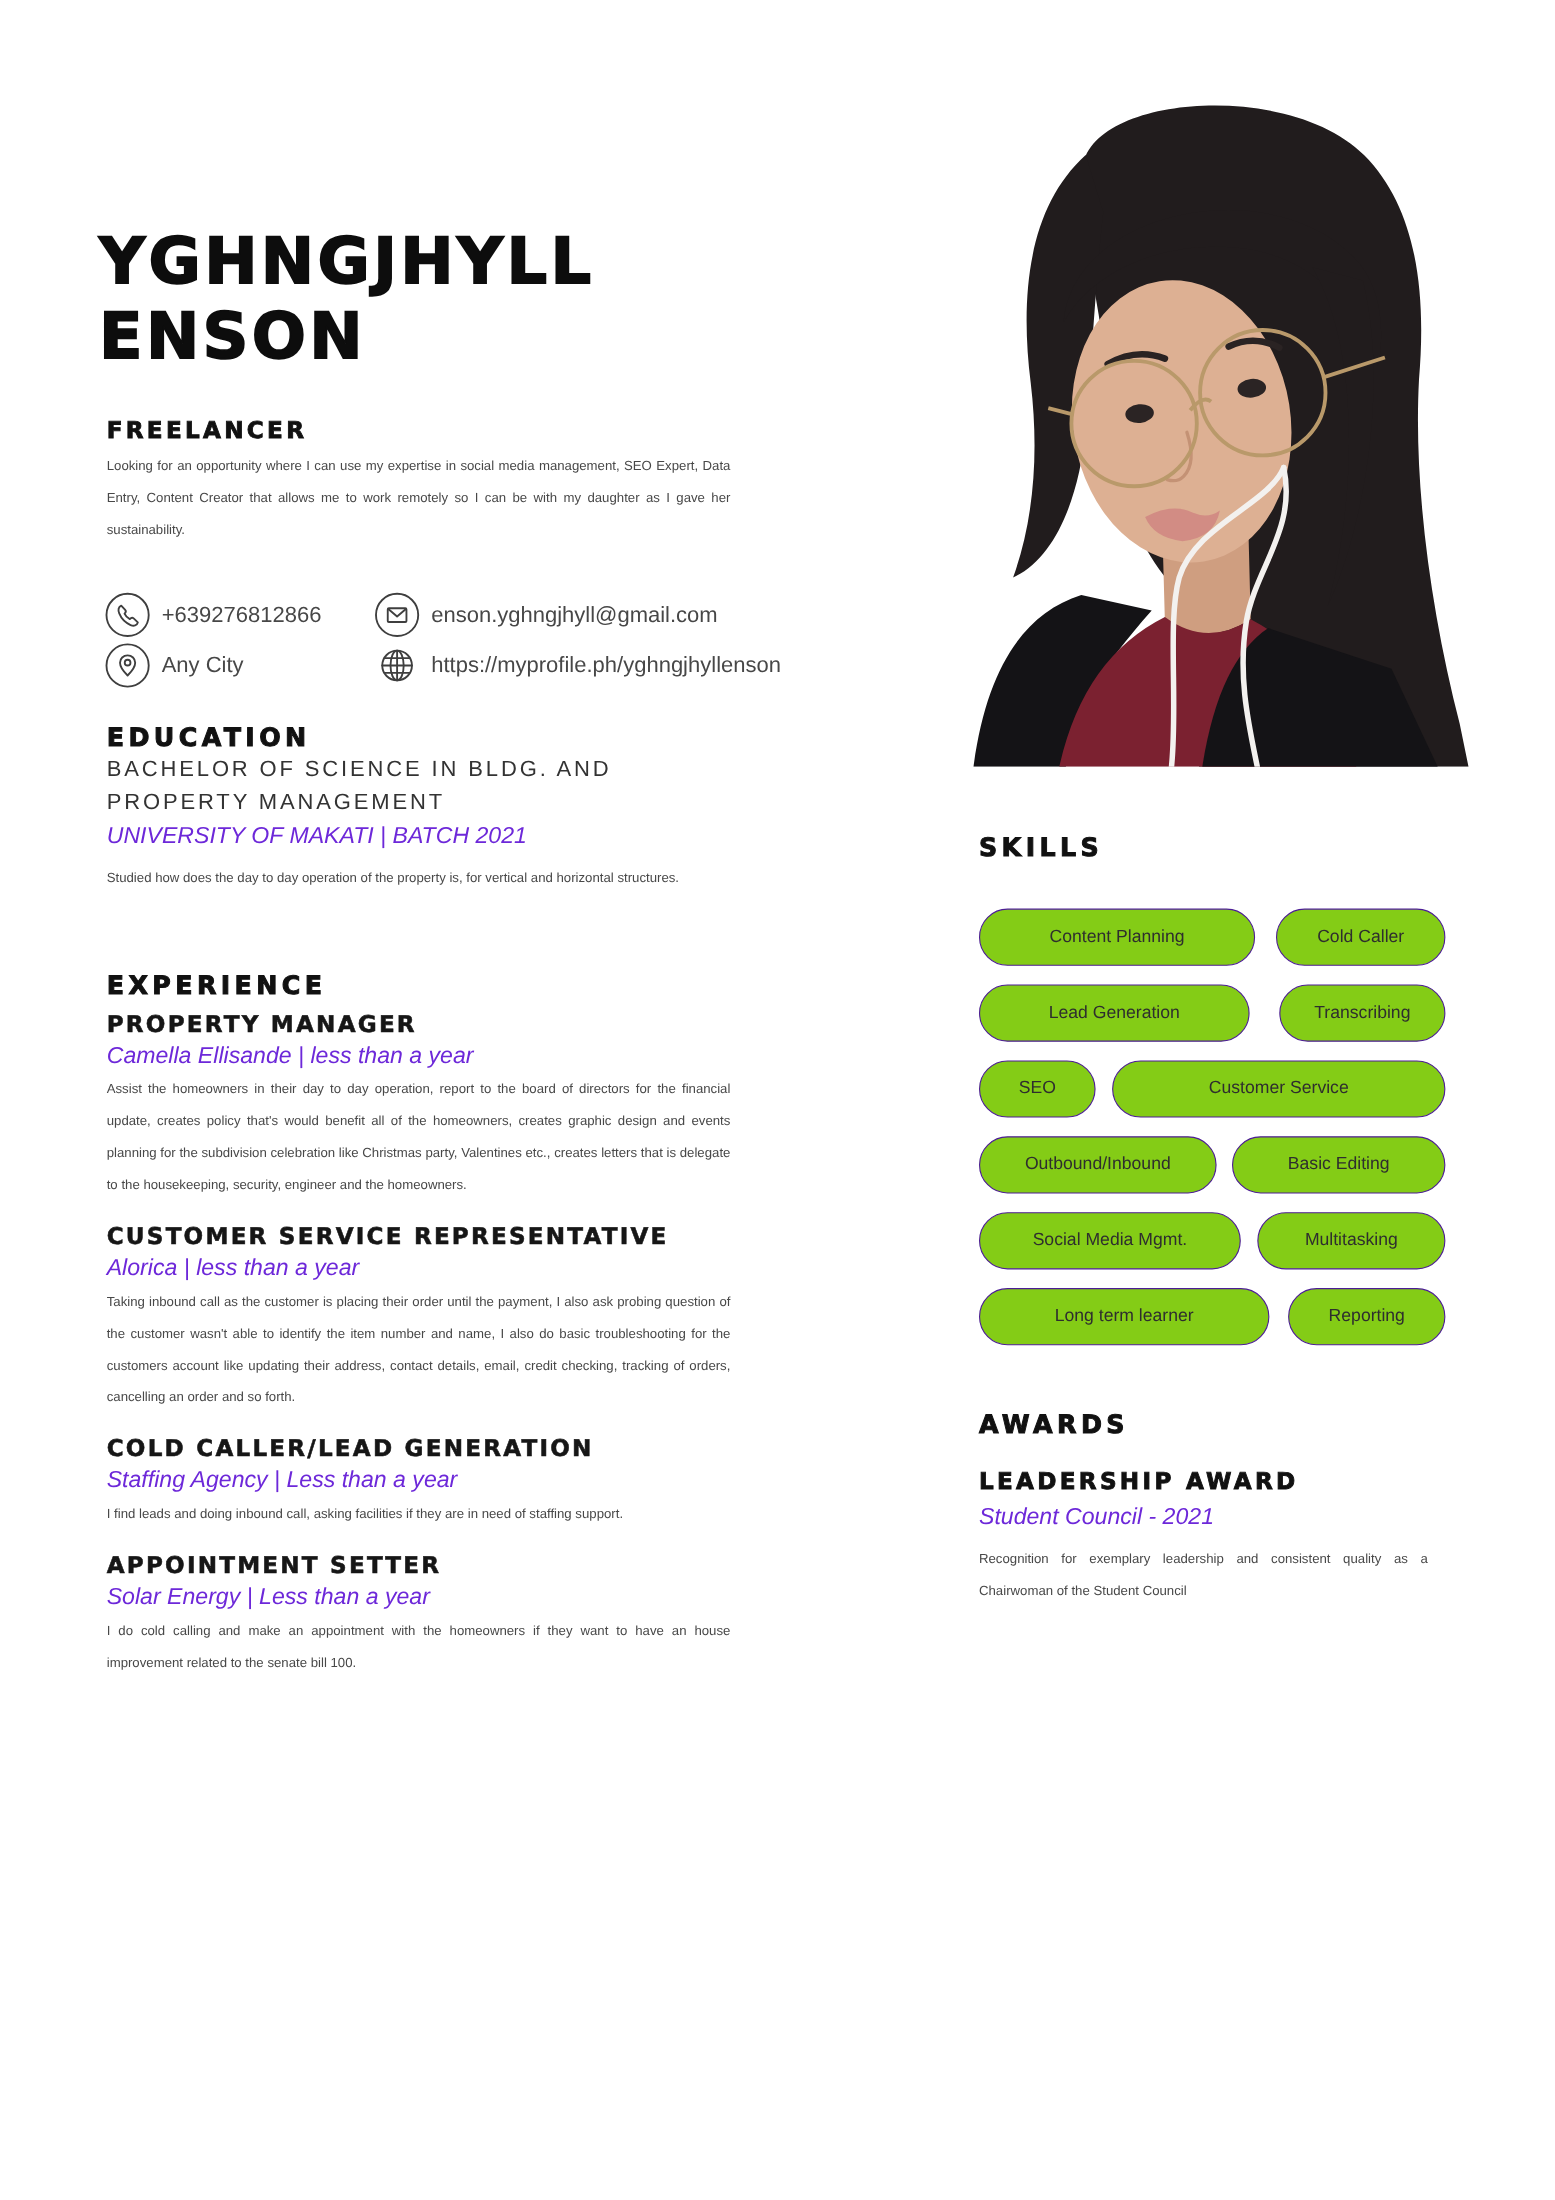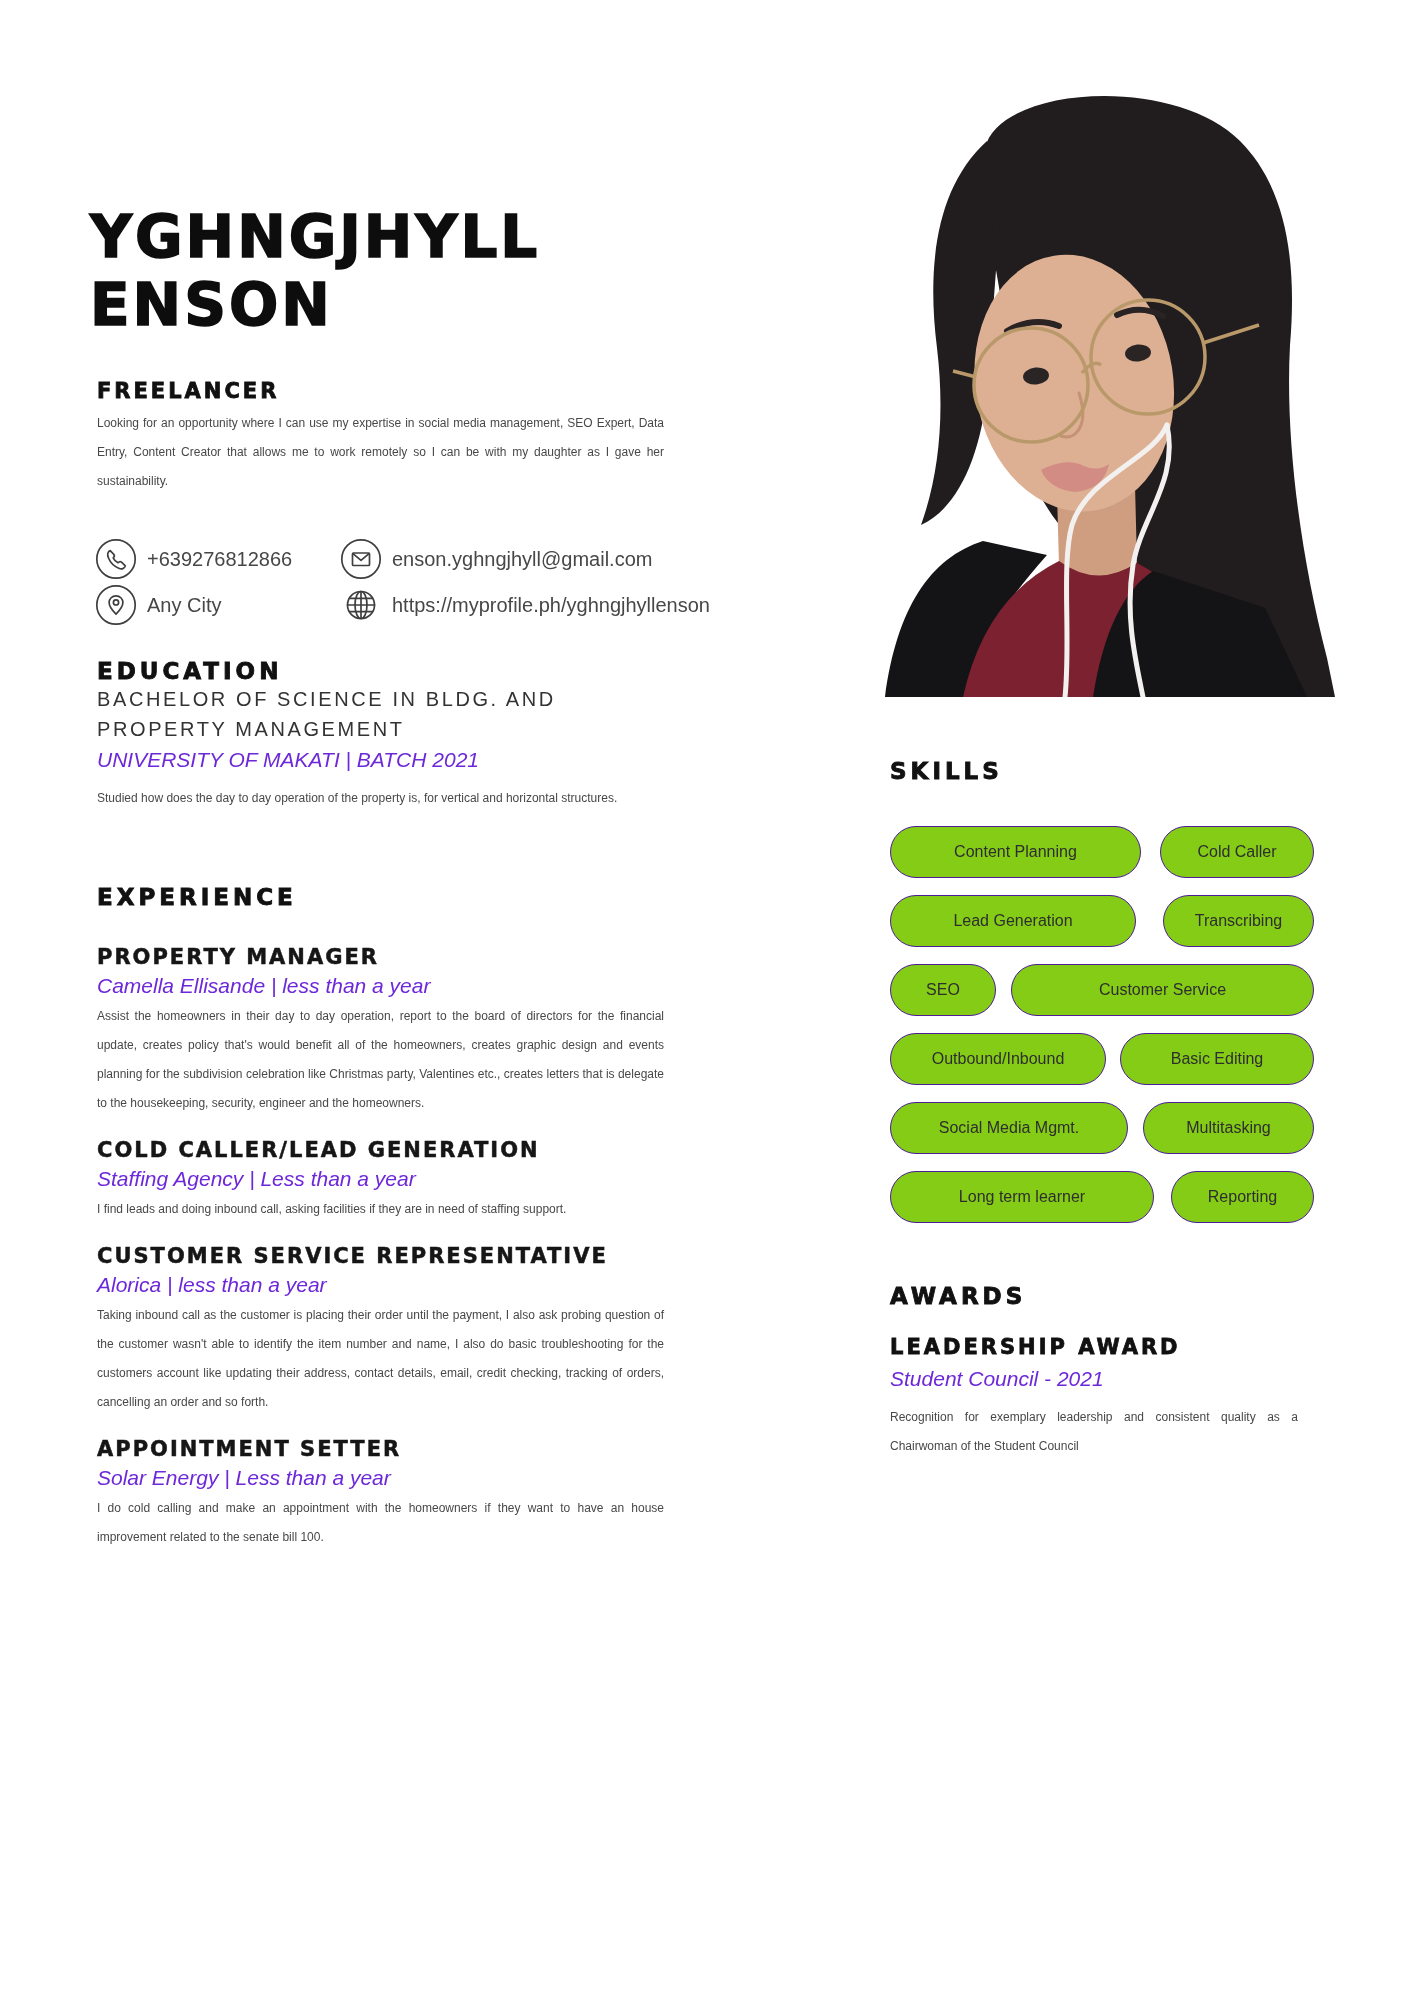--- a/index.html
+++ b/index.html
@@ -64,21 +64,21 @@
   
   .education { left:97px; top:658px; width:567px; }
   .degree {
     font-size:20px; line-height:30px; letter-spacing:2.6px;
     color:#333; font-weight:400;
   }
   .education .meta { margin-top:1px; }
   .education .body-text { margin-top:9px; }
 
   .experience { left:97px; top:884px; width:567px; }
-  .job { margin-top:34px; }
+  .job { margin-top:8px; }
   .job + .job { margin-top:19px; }
   .job .body-text { margin-top:1px; }
 
   
   .photo { left:835px; top:93px; width:512px; height:604px; }
 
   
   .skills-heading { left:890px; top:758px; }
   .pills { left:890px; top:826px; width:424px; }
   .pill-row { display:flex; justify-content:space-between; margin-bottom:17px; }
@@ -159,29 +159,29 @@
 <div class="abs experience">
   <div class="h-section">EXPERIENCE</div>
 
   <div class="job">
     <div class="h-job">PROPERTY MANAGER</div>
     <div class="meta">Camella Ellisande | less than a year</div>
     <p class="body-text">Assist the homeowners in their day to day operation, report to the board of directors for the financial update, creates policy that's would benefit all of the homeowners, creates graphic design and events planning for the subdivision celebration like Christmas party, Valentines etc., creates letters that is delegate to the housekeeping, security, engineer and the homeowners.</p>
   </div>
 
   <div class="job">
+    <div class="h-job">CUSTOMER SERVICE REPRESENTATIVE</div>
+    <div class="meta">Alorica | less than a year</div>
+    <p class="body-text">Taking inbound call as the customer is placing their order until the payment, I also ask probing question of the customer wasn't able to identify the item number and name, I also do basic troubleshooting for the customers account like updating their address, contact details, email, credit checking, tracking of orders, cancelling an order and so forth.</p>
+  </div>
+
+  <div class="job">
     <div class="h-job">COLD CALLER/LEAD GENERATION</div>
     <div class="meta">Staffing Agency | Less than a year</div>
     <p class="body-text">I find leads and doing inbound call, asking facilities if they are in need of staffing support.</p>
-  </div>
-
-  <div class="job">
-    <div class="h-job">CUSTOMER SERVICE REPRESENTATIVE</div>
-    <div class="meta">Alorica | less than a year</div>
-    <p class="body-text">Taking inbound call as the customer is placing their order until the payment, I also ask probing question of the customer wasn't able to identify the item number and name, I also do basic troubleshooting for the customers account like updating their address, contact details, email, credit checking, tracking of orders, cancelling an order and so forth.</p>
   </div>
 
   <div class="job">
     <div class="h-job">APPOINTMENT SETTER</div>
     <div class="meta">Solar Energy | Less than a year</div>
     <p class="body-text">I do cold calling and make an appointment with the homeowners if they want to have an house improvement related to the senate bill 100.</p>
   </div>
 </div>
 
 <div class="abs photo">

